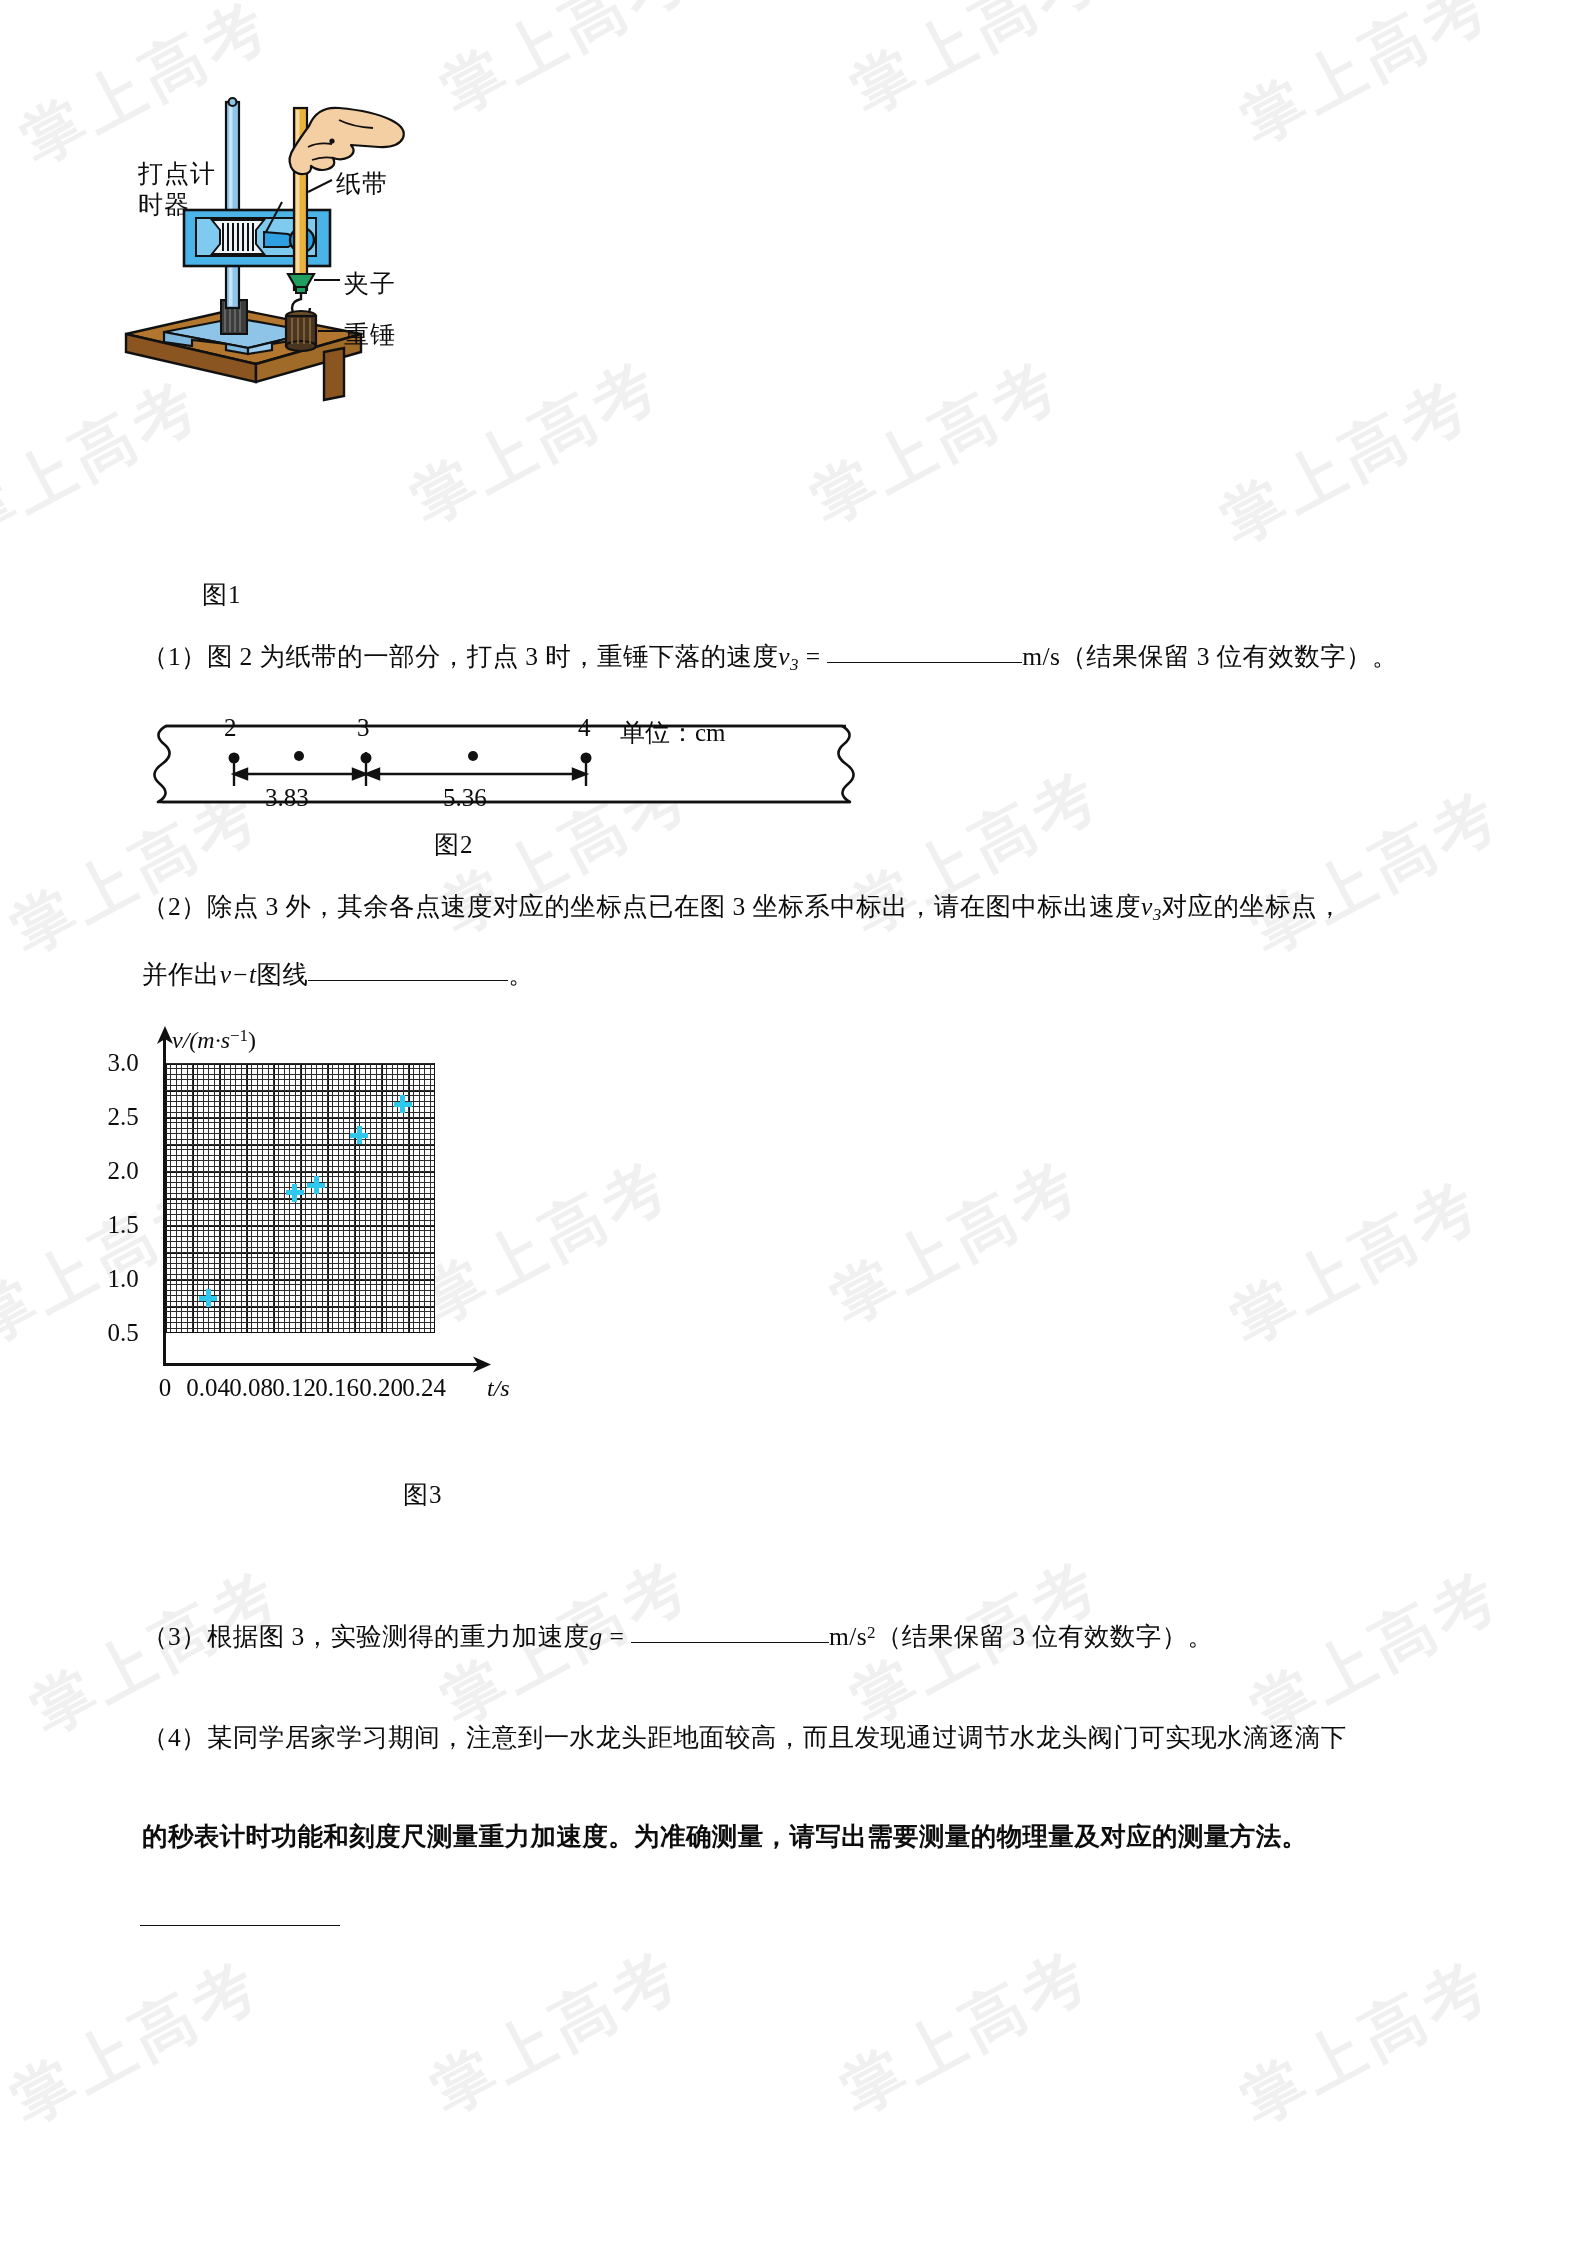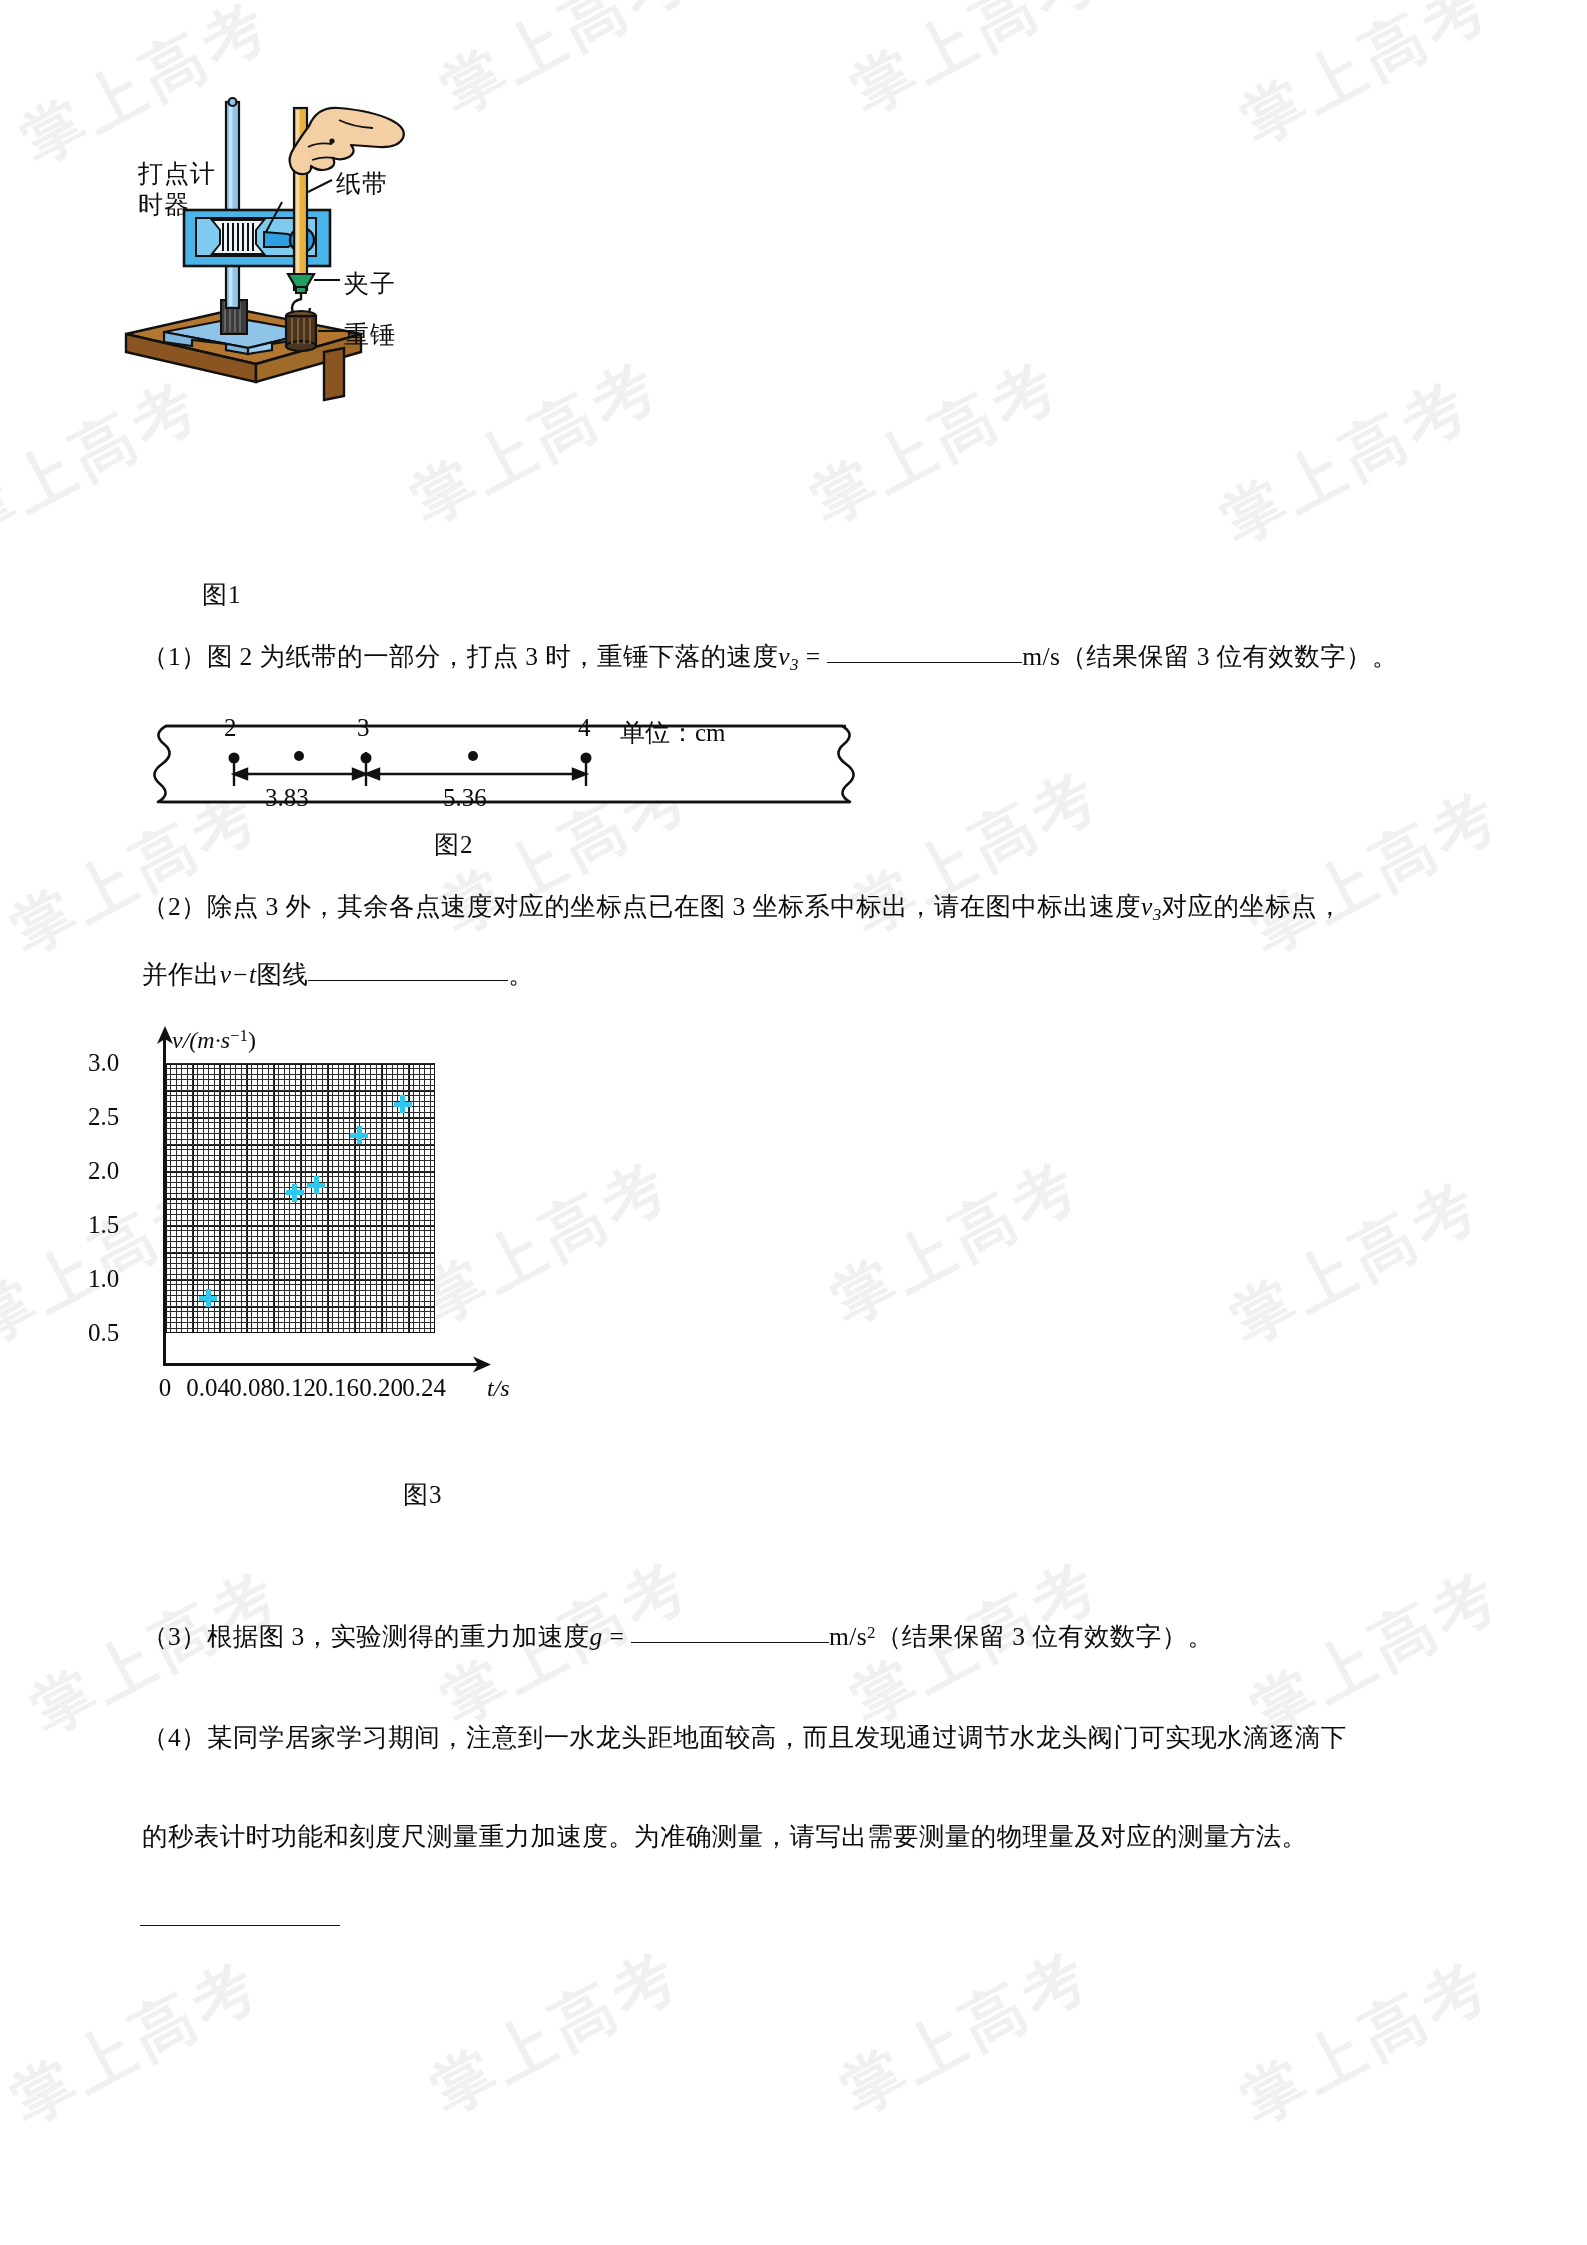--- a/index.html
+++ b/index.html
@@ -63,21 +63,21 @@
   
   #fig3{position:absolute;left:110px;top:1030px;width:640px;height:470px;}
   .axis-lab{
     position:absolute;
     font-size:24px;
     white-space:nowrap;
   }
   .ytick{
     position:absolute;
     font-size:25px;
-    text-align:left;
+    text-align:center;
     width:70px;
   }
   .xtick{
     position:absolute;
     font-size:25px;
     text-align:center;
     width:90px;
   }
 
   
@@ -339,18 +339,18 @@
   </div>
   <div class="fig-cap" style="left:403px;top:1478px;">图3</div>
 
   <div class="para" style="left:142px;top:1618px;">
     <span>（3）根据图 3，实验测得的重力加速度</span><span class="ital">g</span>
     <span>=</span>
     <span class="blank" style="width:198px;"></span><span>m/s</span><span class="sup">2</span><span>（结果保留 3 位有效数字）。</span>
   </div>
 
   <div class="para" style="left:142px;top:1682px;margin-top:37px;">（4）某同学居家学习期间，注意到一水龙头距地面较高，而且发现通过调节水龙头阀门可实现水滴逐滴下</div>
-  <div class="para" style="left:142px;top:1818px;">的秒表计时功能和刻度尺测量重力加速度。为准确测量，请写出需要测量的物理量及对应的测量方法。</div>
+  <div class="para" style="left:142px;top:1818px;font-weight:bold;">的秒表计时功能和刻度尺测量重力加速度。为准确测量，请写出需要测量的物理量及对应的测量方法。</div>
 
   <div id="answer-rule"></div>
 
   </div>
 </div>
 
 </body></html>

